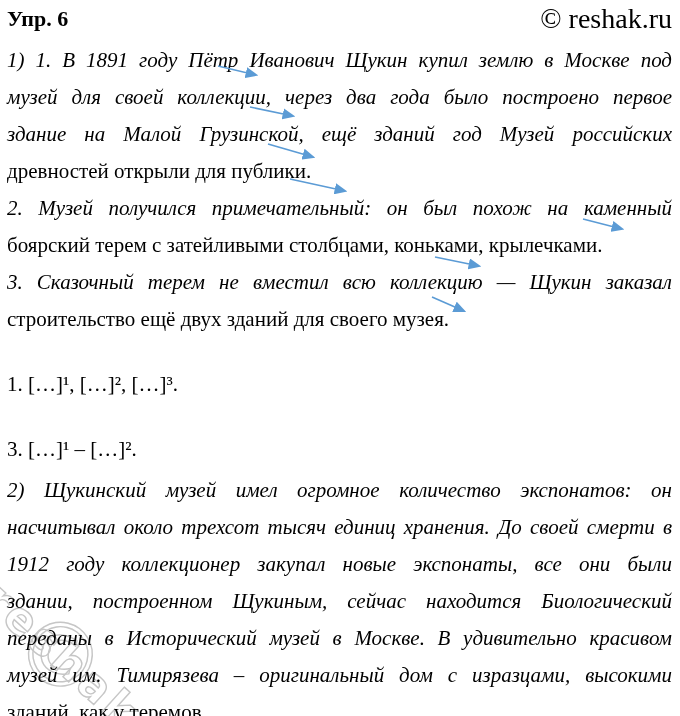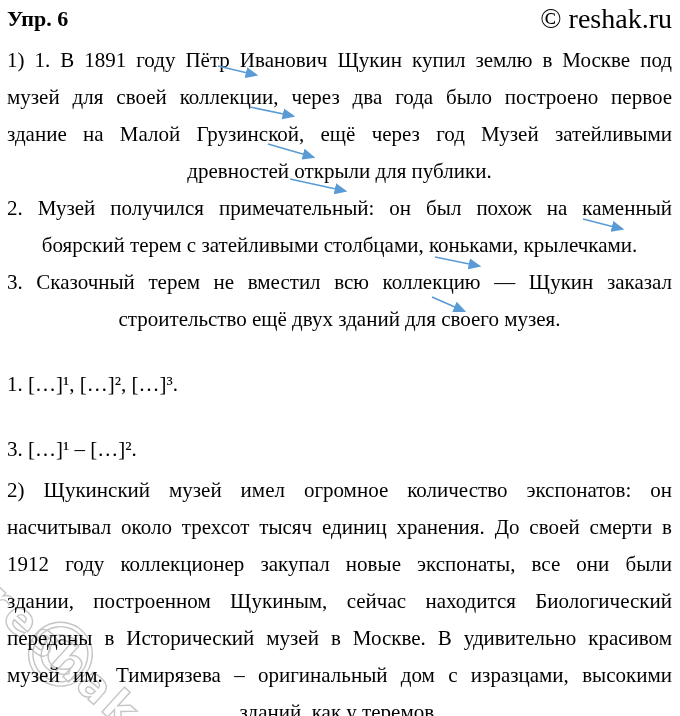--- a/index.html
+++ b/index.html
@@ -23,22 +23,22 @@
   }
   .page-inner{position:relative;z-index:1;padding:6px 8px 0 7px;}
   .doc-header{
     display:flex;justify-content:space-between;align-items:flex-start;
     height:28px;line-height:26px;
   }
   .exercise{font-weight:bold;font-size:22px;}
   .copyright{font-size:28px;}
   .doc-body{margin-top:8px;}
   .para{text-align:left;}
-  .line{width:100%;text-align:center;}
-  .line.fill{text-align:justify;text-align-last:justify;}
+  .line{width:100%;}
+  .line.fill{text-align:justify;text-align-last:justify;font-style:italic;}
   .schemes{margin:4px 0;}
   .scheme-line{line-height:37px;margin-top:28px;}
   .para4{margin-top:4px;}
   
   .arrows{
     position:absolute;left:0;top:0;width:680px;height:716px;
     z-index:2;pointer-events:none;
   }
   .arrows line{stroke:var(--arrow);stroke-width:1.6px;}
   .arrows .head{fill:var(--arrow);}
@@ -75,21 +75,21 @@
 
     <div class="doc-header">
       <span class="exercise">Упр. 6</span>
       <span class="copyright">© reshak.ru</span>
     </div>
 
     <div class="doc-body">
       <div class="para">
           <div class="line fill">1) 1. В 1891 году Пётр Иванович Щукин купил землю в Москве под</div>
           <div class="line fill">музей для своей коллекции, через два года было построено первое</div>
-          <div class="line fill">здание на Малой Грузинской, ещё через год Музей затейливыми</div>
+          <div class="line fill">здание на Малой Грузинской, ещё зданий год Музей российских</div>
           <div class="line">древностей открыли для публики.</div>
         </div>
       <div class="para">
           <div class="line fill">2. Музей получился примечательный: он был похож на каменный</div>
           <div class="line">боярский терем с затейливыми столбцами, коньками, крылечками.</div>
         </div>
       <div class="para">
           <div class="line fill">3. Сказочный терем не вместил всю коллекцию — Щукин заказал</div>
           <div class="line">строительство ещё двух зданий для своего музея.</div>
         </div>

